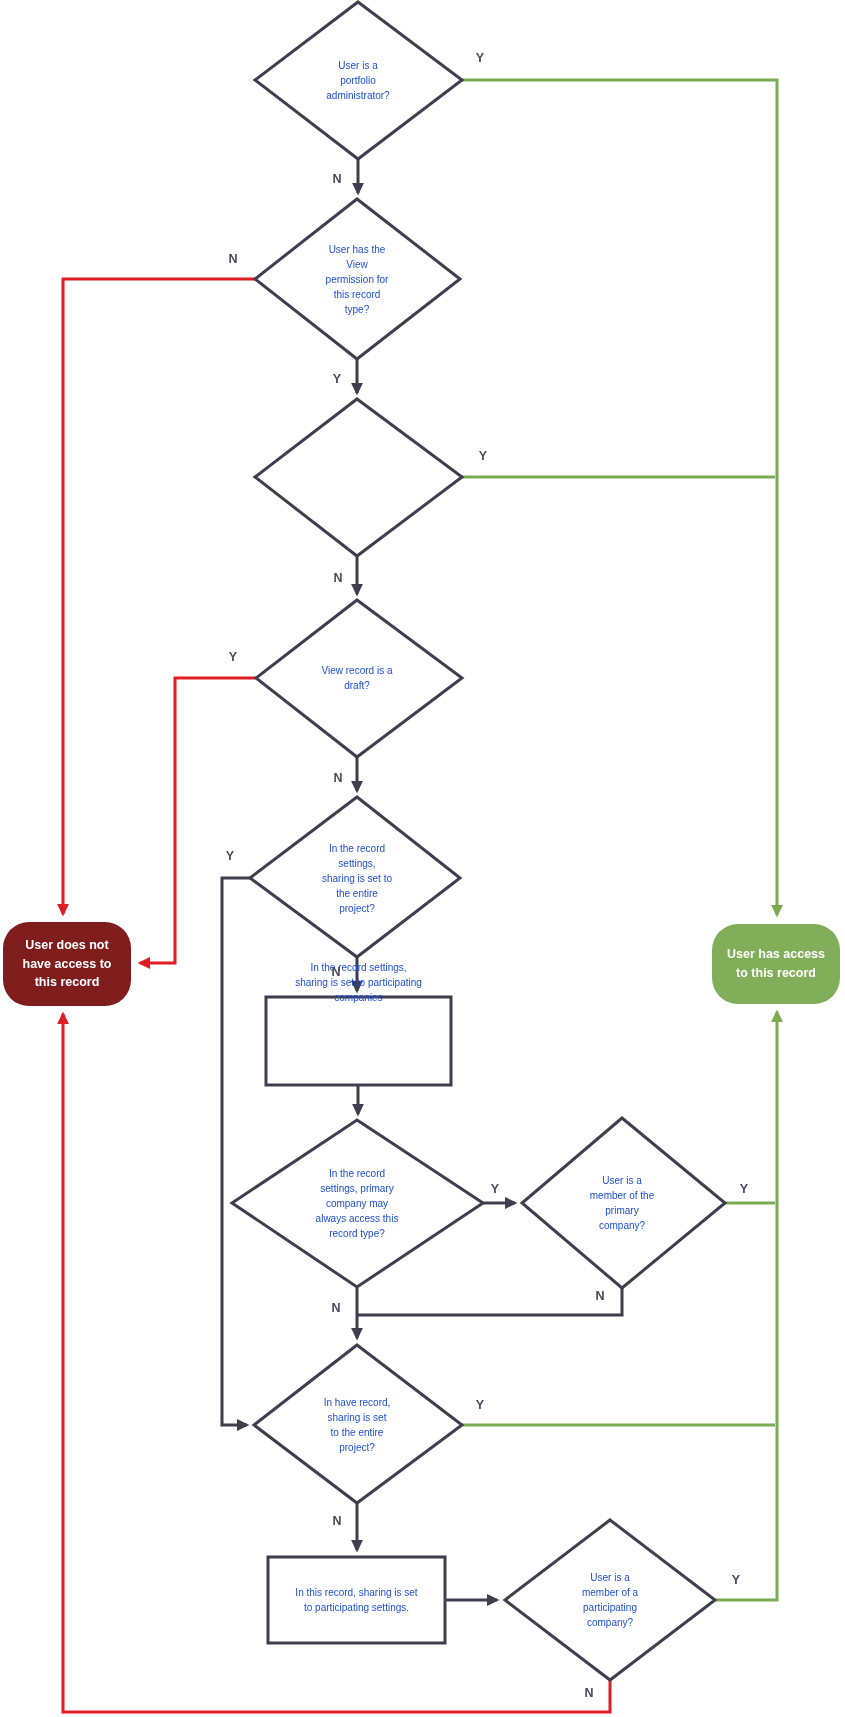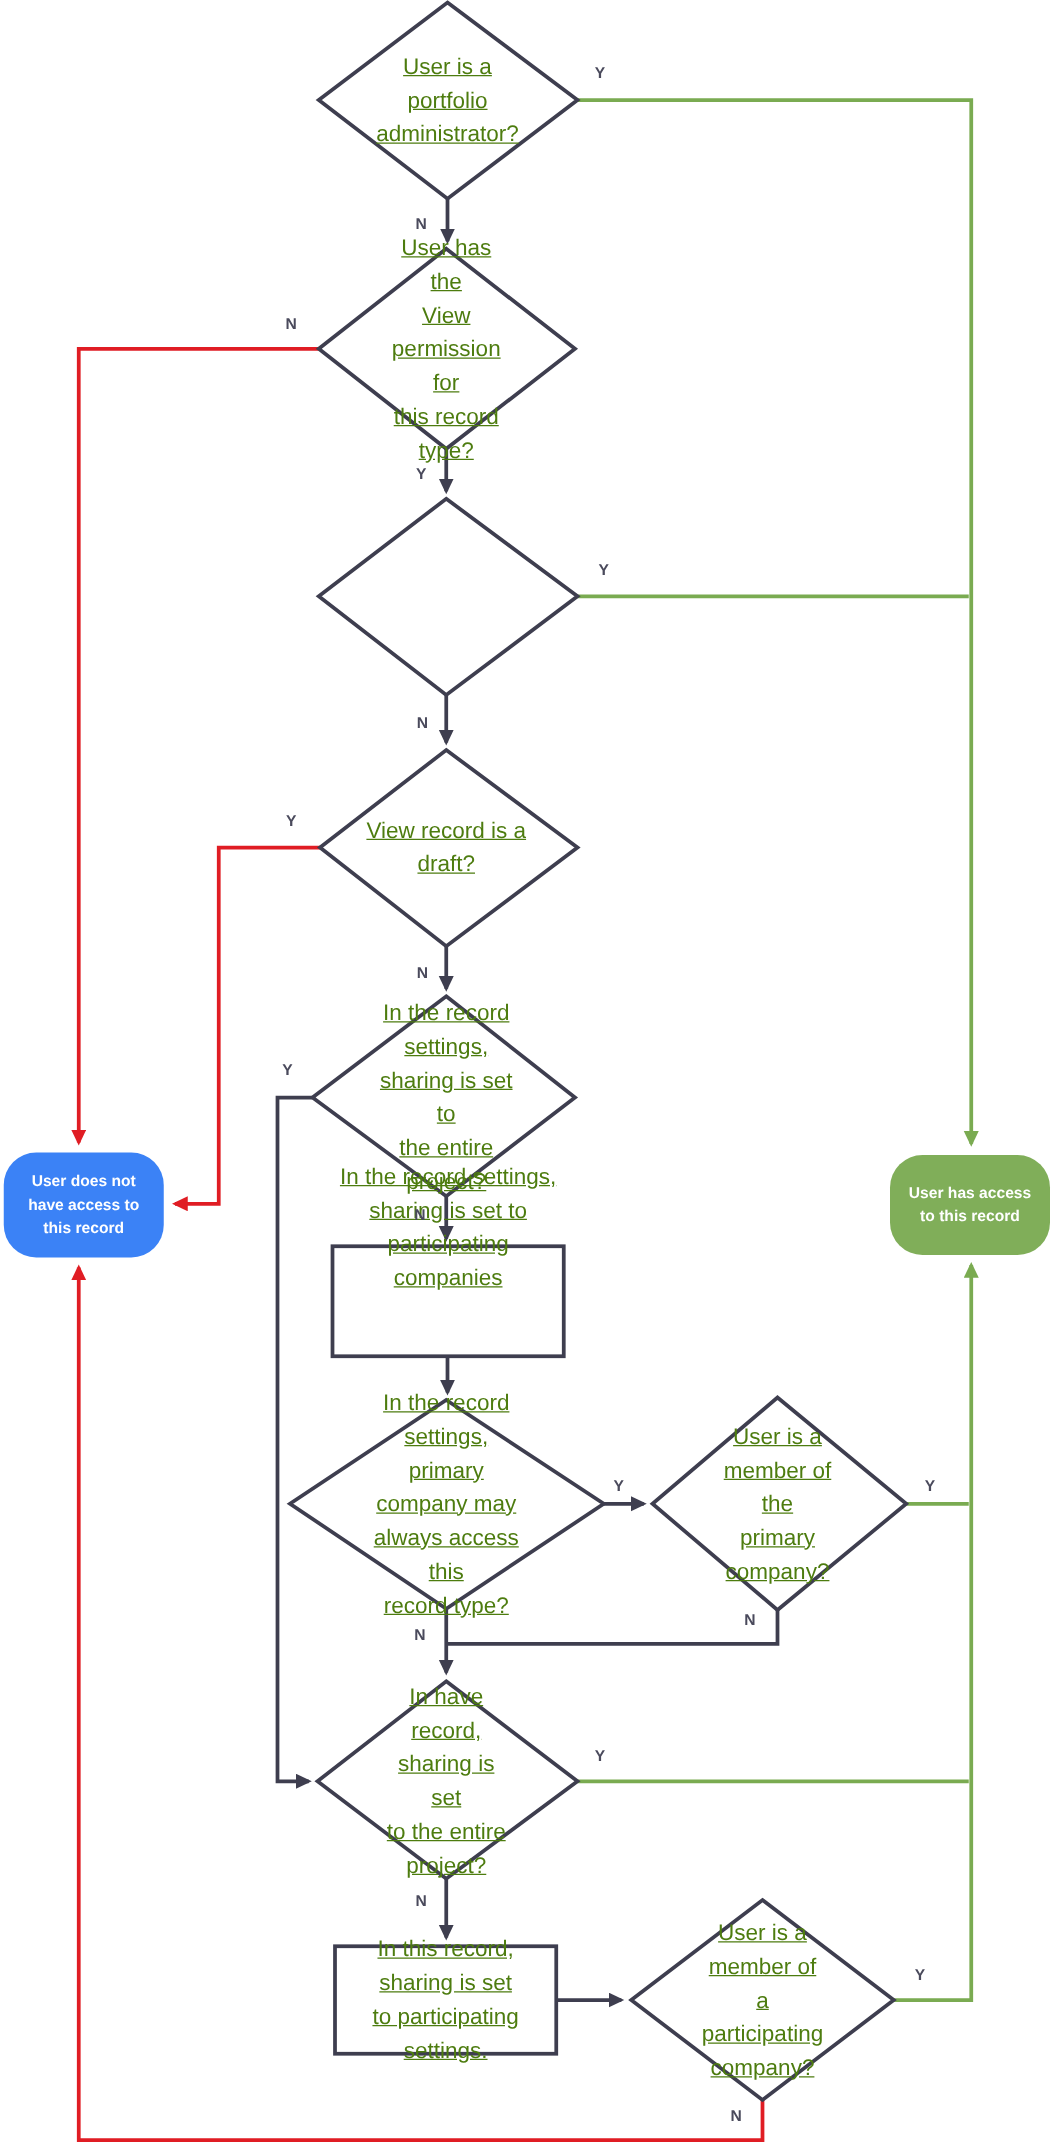--- a/index.html
+++ b/index.html
@@ -3,33 +3,33 @@
 <meta charset="utf-8">
 <style>
   html,body{margin:0;padding:0;background:#fff;}
   #canvas{
     position:relative;width:845px;height:1717px;background:#fff;overflow:hidden;
     font-family:"Liberation Sans",sans-serif;
   }
   #wires{position:absolute;left:0;top:0;}
   .node-label{
     position:absolute;display:flex;align-items:center;justify-content:center;
-    text-align:center;color:#4d7c0f;font-size:18px;line-height:1.5;
-    white-space:pre-line;pointer-events:none;text-decoration:underline;
+    text-align:center;color:#1d4ed8;font-size:10px;line-height:1.5;
+    white-space:pre-line;pointer-events:none;
   }
   .edge-label{
     position:absolute;width:24px;height:16px;text-align:center;
     font-size:12.5px;font-weight:bold;color:#4a4a5c;line-height:16px;
   }
   .terminal{
     position:absolute;display:flex;align-items:center;justify-content:center;
     text-align:center;color:#fff;font-weight:bold;font-size:12.5px;line-height:1.5;
     border-radius:26px;white-space:pre-line;
   }
-  .terminal.red{left:3px;top:922px;width:128px;height:84px;background:#3b82f6;}
+  .terminal.red{left:3px;top:922px;width:128px;height:84px;background:#7f1d1d;}
   .terminal.green{left:712px;top:924px;width:128px;height:80px;background:#80ae59;}
 </style>
 </head>
 <body>
 
 <div id="canvas">
 
   <svg id="wires" width="845" height="1717" viewBox="0 0 845 1717" xmlns="http://www.w3.org/2000/svg">
     <defs>
       <marker id="arrow-dark" markerWidth="5" markerHeight="5" refX="3.4" refY="2" orient="auto" markerUnits="strokeWidth">

